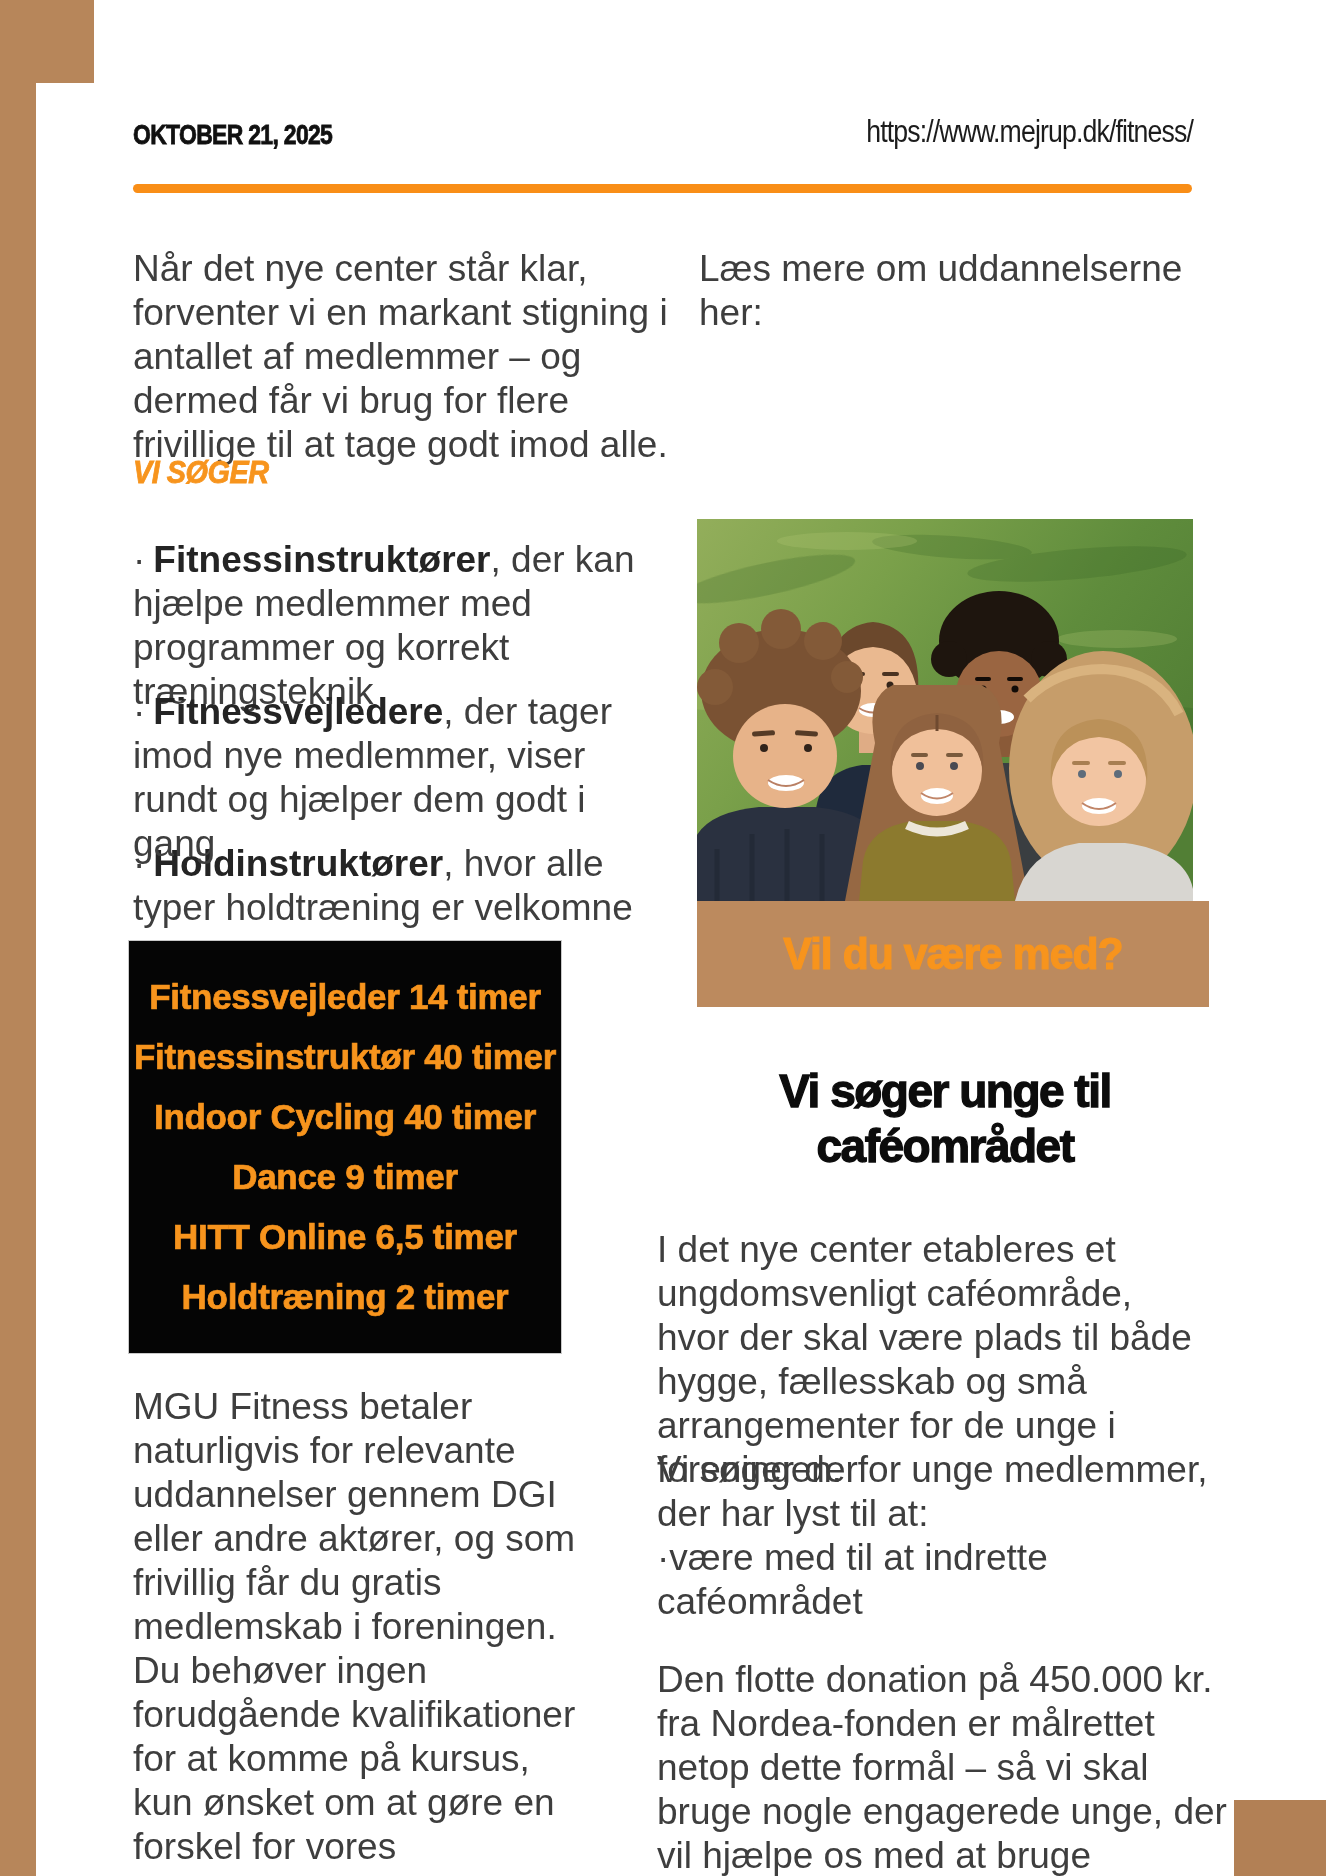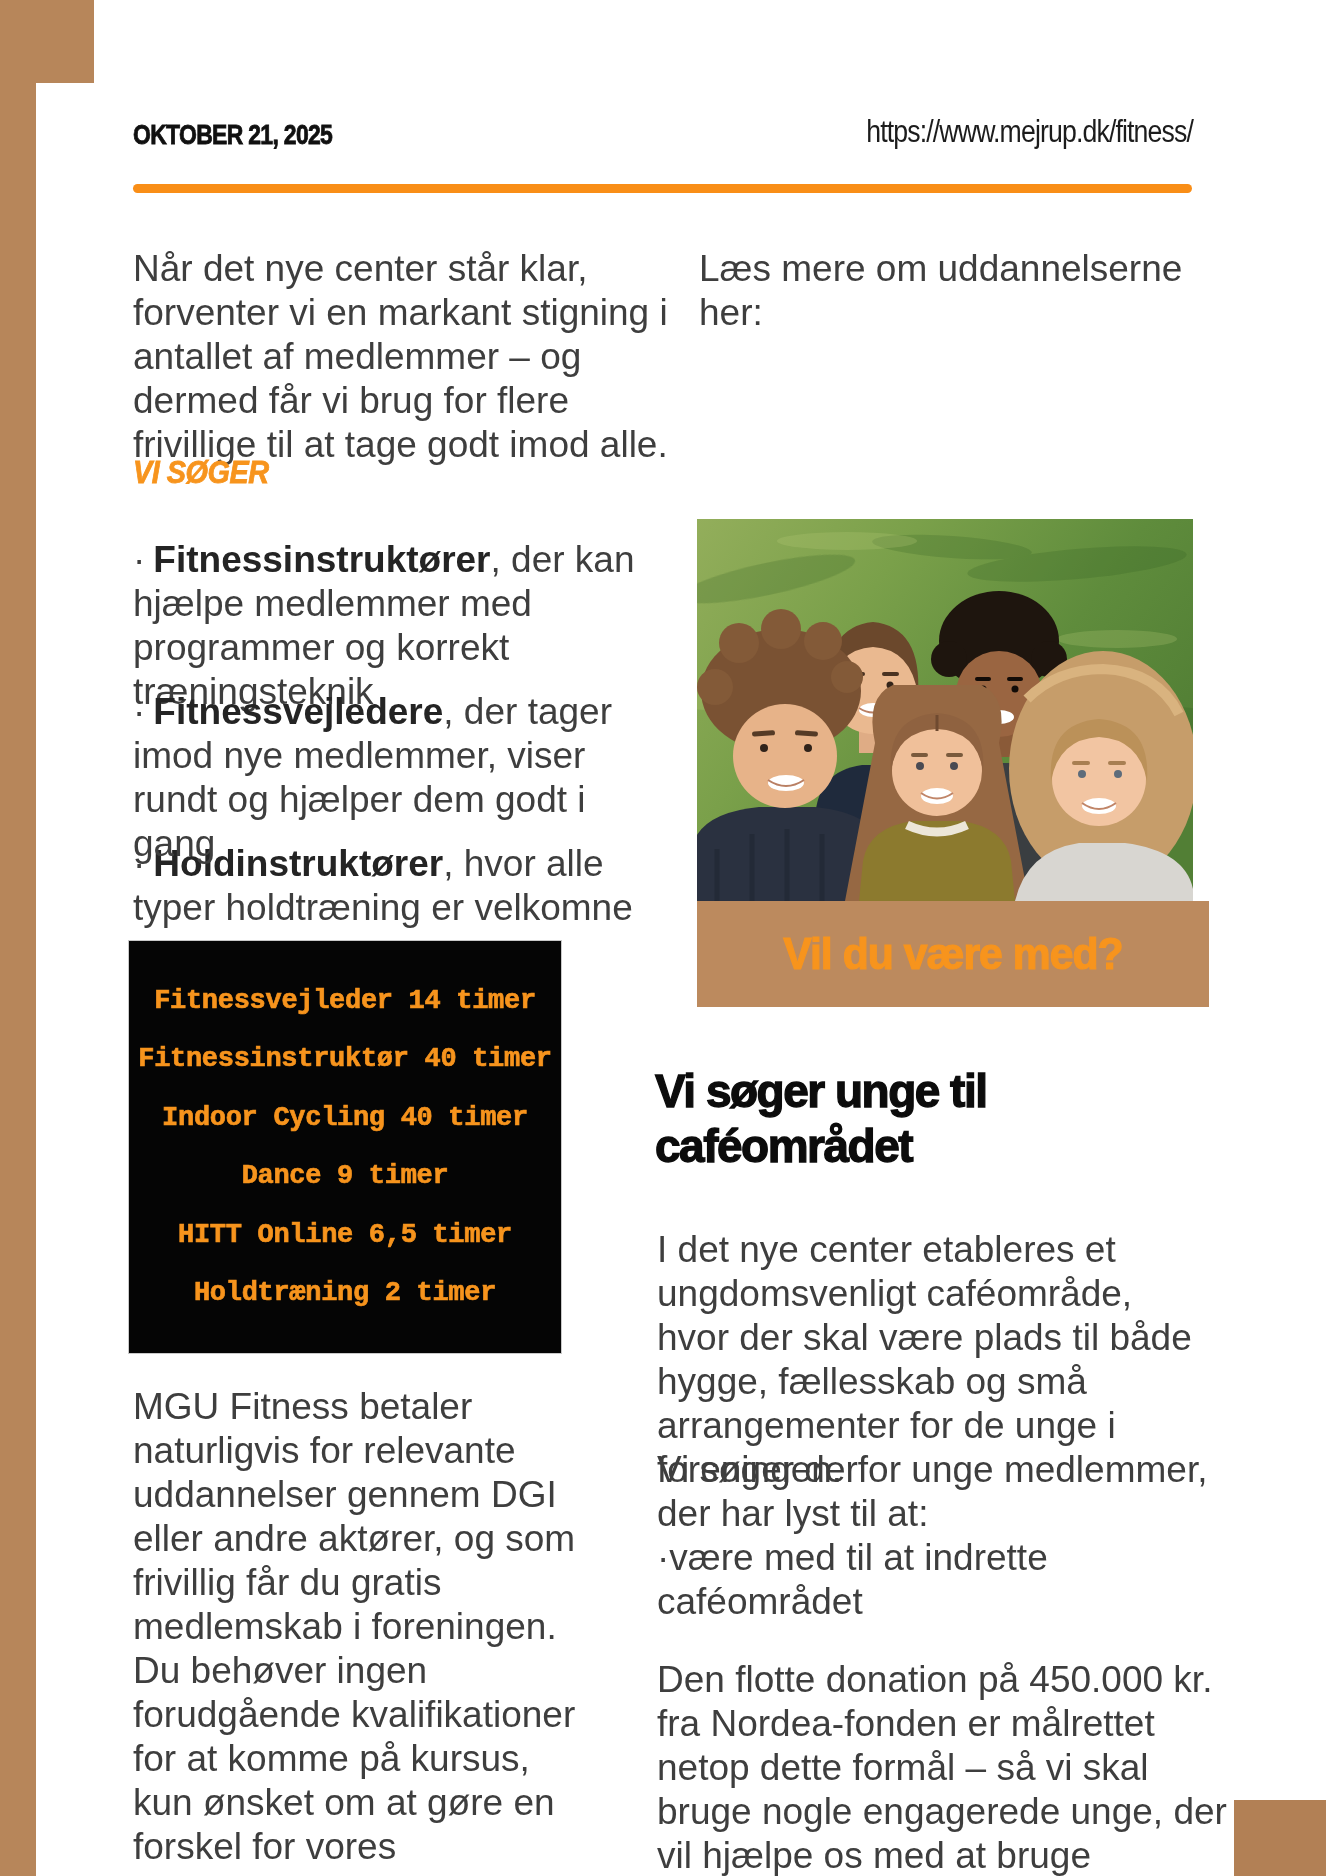--- a/index.html
+++ b/index.html
@@ -40,37 +40,37 @@
         color:var(--accent-orange);letter-spacing:-0.5px;transform:scaleX(0.93);transform-origin:left top;
         -webkit-text-stroke:0.8px var(--accent-orange);white-space:nowrap;}
   .bullet1{left:133px;top:538px;width:545px;}
   .bullet2{left:133px;top:690px;width:545px;}
   .bullet3{left:133px;top:842px;width:545px;}
   .bullet .marker{margin-right:8px;}
 
   .course-box{position:absolute;left:128px;top:940px;width:434px;height:414px;background:var(--box-bg);
         border:1px solid #C9C9C9;display:flex;flex-direction:column;justify-content:space-evenly;
         align-items:center;text-align:center;padding:16px 4px;}
-  .course{font-size:27px;font-weight:800;color:var(--accent-orange);letter-spacing:-0.3px;
-        -webkit-text-stroke:0.7px var(--accent-orange);white-space:nowrap;font-family:Liberation Mono, monospace;}
+  .course{font-size:35px;font-weight:800;color:var(--accent-orange);letter-spacing:-0.3px;
+        -webkit-text-stroke:0.7px var(--accent-orange);white-space:nowrap;}
 
   .pay-para{left:133px;top:1385px;width:455px;}
   .qual-para{left:133px;top:1649px;width:455px;}
 
   
   .read-more{left:699px;top:247px;width:505px;}
   .dgi-link{left:699px;top:323px;width:505px;white-space:pre-wrap;}
 
   .photo-card{position:absolute;left:697px;top:519px;width:496px;height:488px;}
   .photo-card svg{display:block;width:496px;height:382px;}
   .photo-band{width:512px;height:106px;background:var(--tan-band);display:flex;align-items:center;justify-content:center;}
   .band-text{font-size:44px;font-weight:900;color:var(--accent-orange);letter-spacing:-1px;
         -webkit-text-stroke:1.2px var(--accent-orange);transform:scaleX(0.97);white-space:nowrap;}
 
-  .right-heading{position:absolute;left:655px;top:1064px;width:580px;
+  .right-heading{position:absolute;left:655px;top:1064px;width:580px;text-align:center;
         font-size:46px;line-height:55px;font-weight:900;color:var(--heading-text);letter-spacing:-1.5px;
         -webkit-text-stroke:1.3px var(--heading-text);}
   .cafe-para{left:657px;top:1228px;width:540px;}
   .seek-para{left:657px;top:1448px;width:560px;}
   .donation-para{left:657px;top:1658px;width:577px;}
 </style>
 </head>
 <body>
 
 <div class="page">

